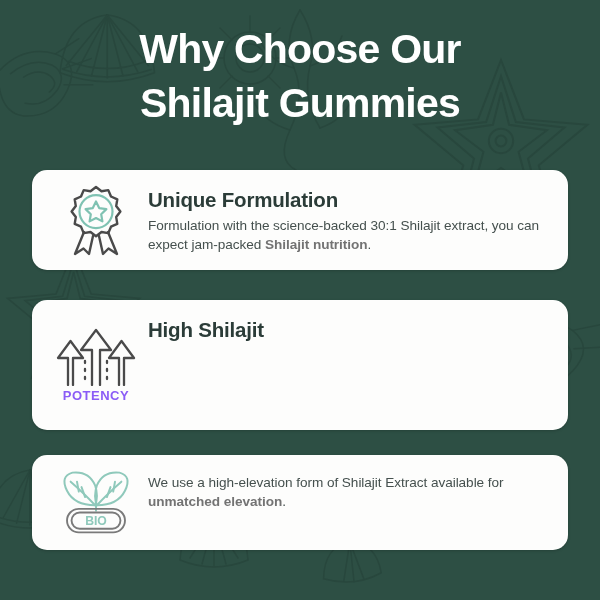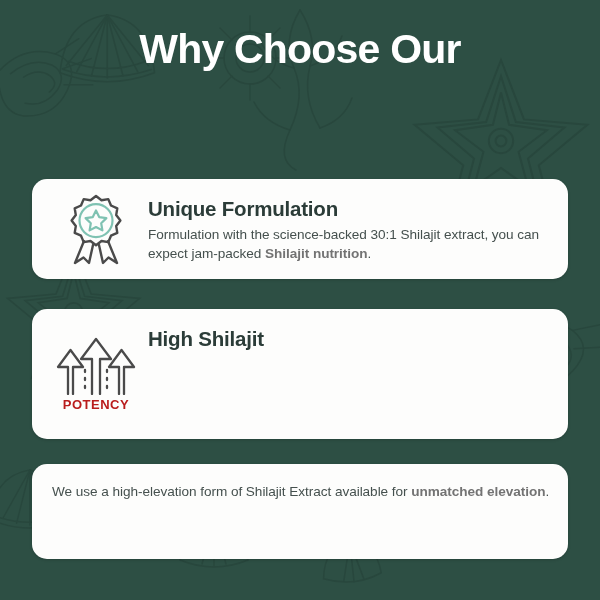--- a/index.html
+++ b/index.html
@@ -41,21 +41,21 @@
     color: #ffffff;
     font-size: 41px;
     font-weight: bold;
     letter-spacing: -0.8px;
     line-height: 1.32;
     margin: 0;
   }
   .cards {
     position: absolute;
     left: 32px;
-    top: 179px;
+    top: 170px;
     width: 536px;
   }
   .card {
     background: #fdfdfc;
     border-radius: 15px;
     box-sizing: border-box;
     display: flex;
     align-items: flex-start;
     padding: 14px 18px 14px 16px;
     box-shadow: 0 1px 3px rgba(0,0,0,0.18);
@@ -89,21 +89,21 @@
     font-size: 13.6px;
     line-height: 1.42;
     color: #45504e;
     margin: 0;
     letter-spacing: -0.05px;
   }
   .card-body b { color: #737373; font-weight: bold; }
   .potency-label {
     font-size: 13px;
     font-weight: bold;
-    color: #b91c1c;
+    color: #8b5cf6;
     letter-spacing: 0.5px;
     margin-top: 2px;
   }
 </style>
 </head>
 <body>
 
 <div id="poster">
 
   <svg id="bg-pattern" viewBox="0 0 600 600" xmlns="http://www.w3.org/2000/svg">
@@ -213,20 +213,21 @@
         </g>
         <circle cx="40" cy="40" r="14"></circle>
       </g>
     </g>
   </svg>
 
   <div id="content">
 
     <div class="title-block">
       <div class="title-line">Why Choose Our</div>
+      <div class="title-line">Shilajit Gummies</div>
     </div>
 
     <div class="cards">
 
       <div class="card c1">
         <div class="icon-wrap">
           <svg width="62" height="72" viewBox="0 0 62 72">
             <g fill="none" stroke="#4a4a4a" stroke-width="2.4" stroke-linejoin="round" stroke-linecap="round">
               <path d="M31 3 L36.5 7.2 L43.3 6.1 L46 12.5 L52.3 15.3 L51.2 22.1 L55.4 27.6 L51.2 33.1 L52.3 39.9 L46 42.7 L43.3 49.1 L36.5 48 L31 52.2 L25.5 48 L18.7 49.1 L16 42.7 L9.7 39.9 L10.8 33.1 L6.6 27.6 L10.8 22.1 L9.7 15.3 L16 12.5 L18.7 6.1 L25.5 7.2 Z"></path>
               <path d="M19 48 L10 70 L18.5 64.5 L24 70 L28 52"></path>
@@ -262,20 +263,43 @@
             </g>
           </svg>
           <div class="potency-label">POTENCY</div>
         </div>
         <div class="text-wrap">
           <div class="card-title">High Shilajit</div>
         </div>
       </div>
 
       <div class="card c3">
+        <div class="icon-wrap">
+          <svg width="84" height="74" viewBox="0 0 84 74">
+            <g fill="none" stroke="#8fc9bb" stroke-width="2.2" stroke-linejoin="round" stroke-linecap="round">
+
+              <path d="M41 40 Q18 40 10 24 Q2 8 16 4 Q34 2 41 18 Q45 30 41 40 Z"></path>
+              <path d="M41 40 Q30 28 14 14"></path>
+              <path d="M30 31 L26 20"></path>
+                <path d="M23 25 L21 14"></path>
+
+              <path d="M43 40 Q66 40 74 24 Q82 8 68 4 Q50 2 43 18 Q39 30 43 40 Z"></path>
+              <path d="M43 40 Q54 28 70 14"></path>
+              <path d="M54 31 L58 20"></path>
+                <path d="M61 25 L63 14"></path>
+
+              <path d="M42 40 L42 46"></path>
+            </g>
+            <g fill="none" stroke="#7a7a7a" stroke-width="2.1">
+              <rect x="10" y="44" width="64" height="26" rx="13"></rect>
+              <rect x="15" y="48" width="54" height="18" rx="9"></rect>
+            </g>
+            <text x="42" y="62" font-family="Liberation Sans, sans-serif" font-size="13.5" font-weight="bold" fill="#8fc9bb" text-anchor="middle">BIO</text>
+          </svg>
+        </div>
         <div class="text-wrap">
           <p class="card-body"><span>We use a high-elevation form of Shilajit Extract available for </span><b>unmatched elevation</b><span>.</span></p>
         </div>
       </div>
 
     </div>
   </div>
 </div>
 
 </body></html>

